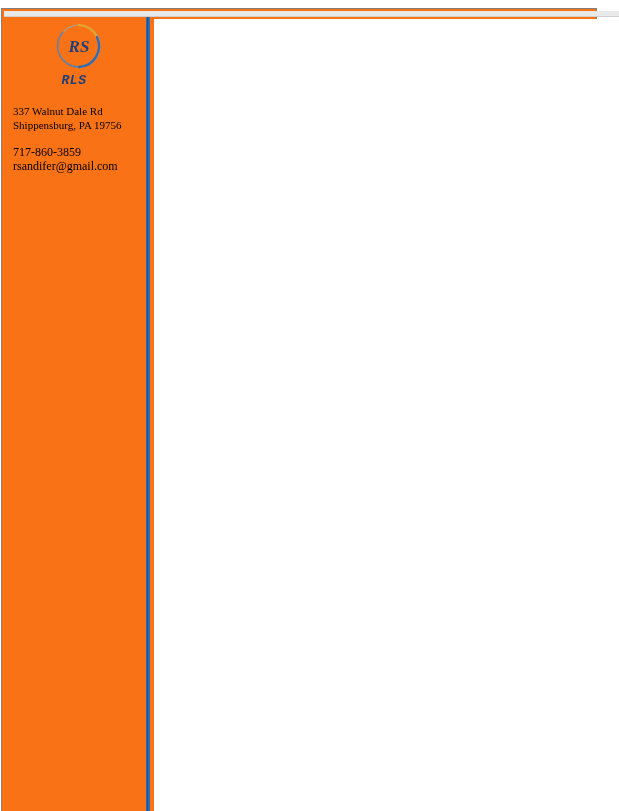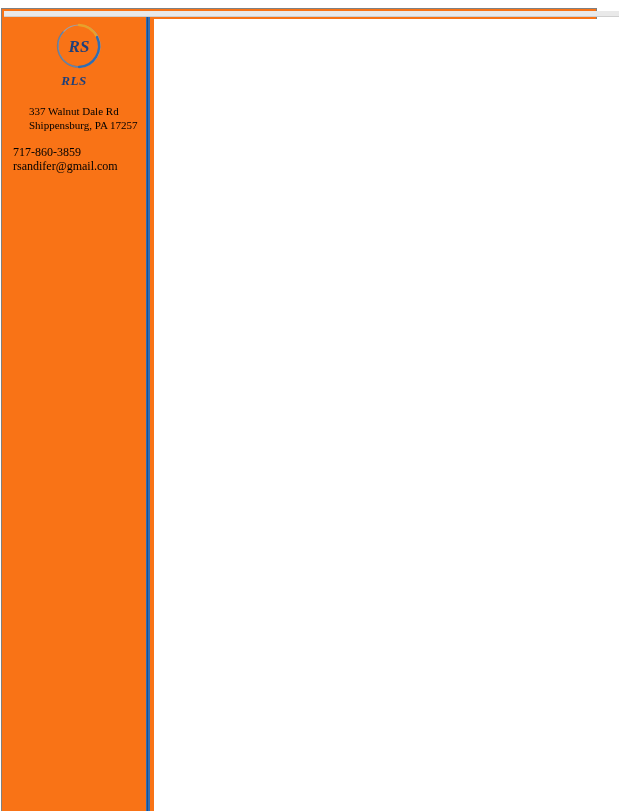--- a/index.html
+++ b/index.html
@@ -89,37 +89,36 @@
     width: 50px;
     height: 50px;
   }
 
   .logo-text {
     position: absolute;
     left: 0;
     top: 54px;
     width: 140px;
     text-align: center;
-    font-family: Liberation Serif, serif;
+    font-family: Liberation Mono, monospace;
     font-style: italic;
     font-weight: bold;
     font-size: 13px;
     color: #1f3f7a;
     letter-spacing: 0.5px;
   }
 
   .address-block {
     position: absolute;
     left: 9px;
     top: 85px;
     width: 132px;
     font-size: 11px;
     line-height: 14px;
     color: #000000;
-    margin-left: 16px;
   }
   .address-block div {
     white-space: nowrap;
   }
 
   .contact-block {
     position: absolute;
     left: 9px;
     top: 126px;
     width: 132px;
@@ -165,21 +164,21 @@
             <path d="M43 16 A21 21 0 0 1 25 46" fill="none" stroke="#2e6db4" stroke-width="2.4" stroke-linecap="round"></path>
             <path d="M25 46 A21 21 0 0 1 9 11" fill="none" stroke="#2e6db4" stroke-width="1.6" stroke-linecap="round" opacity="0.55"></path>
             <text x="25" y="31" text-anchor="middle" font-family="Liberation Serif, serif" font-size="17" font-style="italic" font-weight="bold" fill="#1f3f7a">RS</text>
           </svg>
         </div>
         <div class="logo-text">RLS</div>
       </div>
 
       <div class="address-block">
         <div>337 Walnut Dale Rd</div>
-        <div>Shippensburg, PA 17257</div>
+        <div>Shippensburg, PA 19756</div>
       </div>
 
       <div class="contact-block">
         <div>717-860-3859</div>
         <div>rsandifer@gmail.com</div>
       </div>
 
     </div>
 
     <div class="divider">

